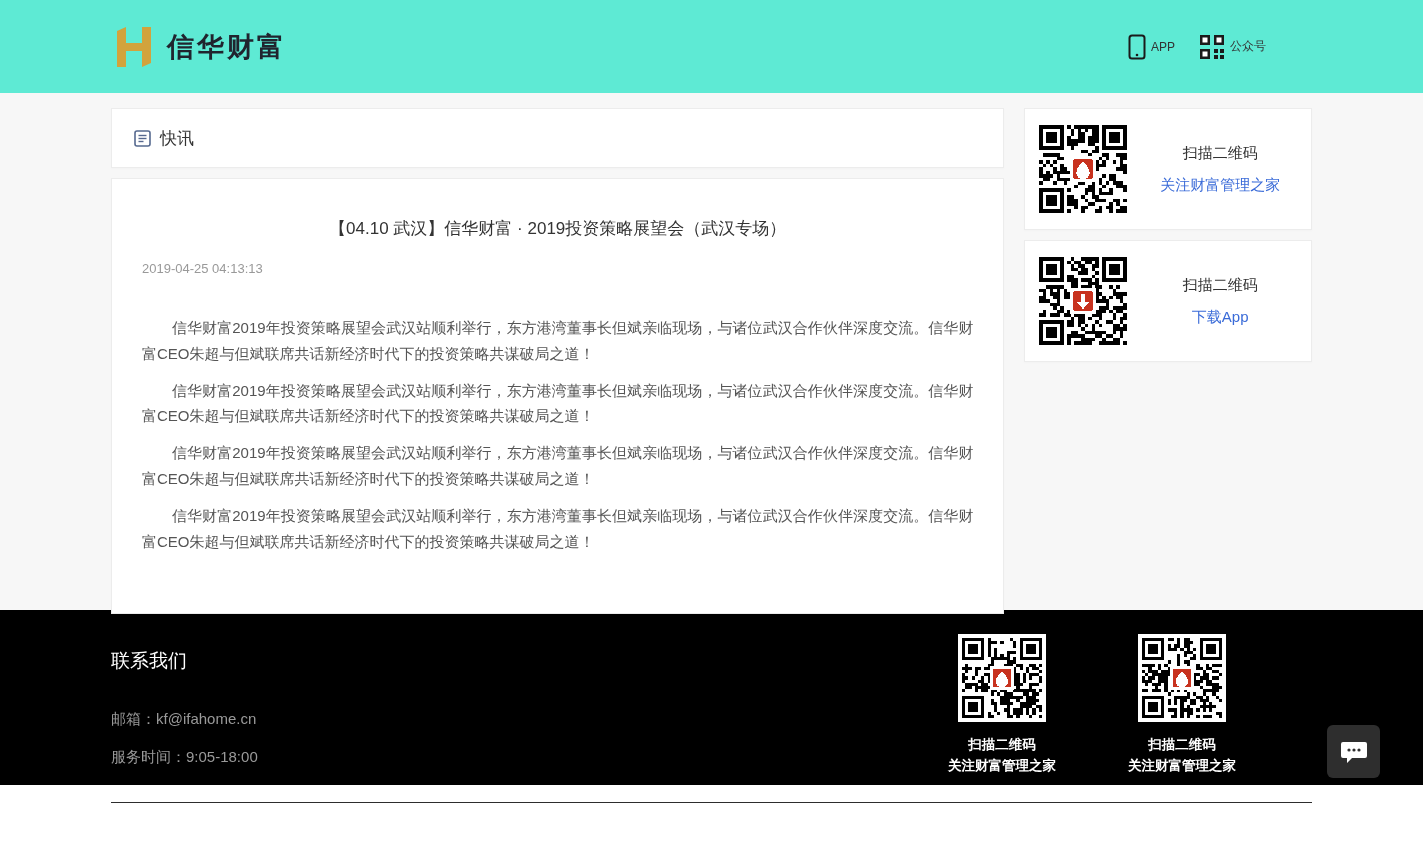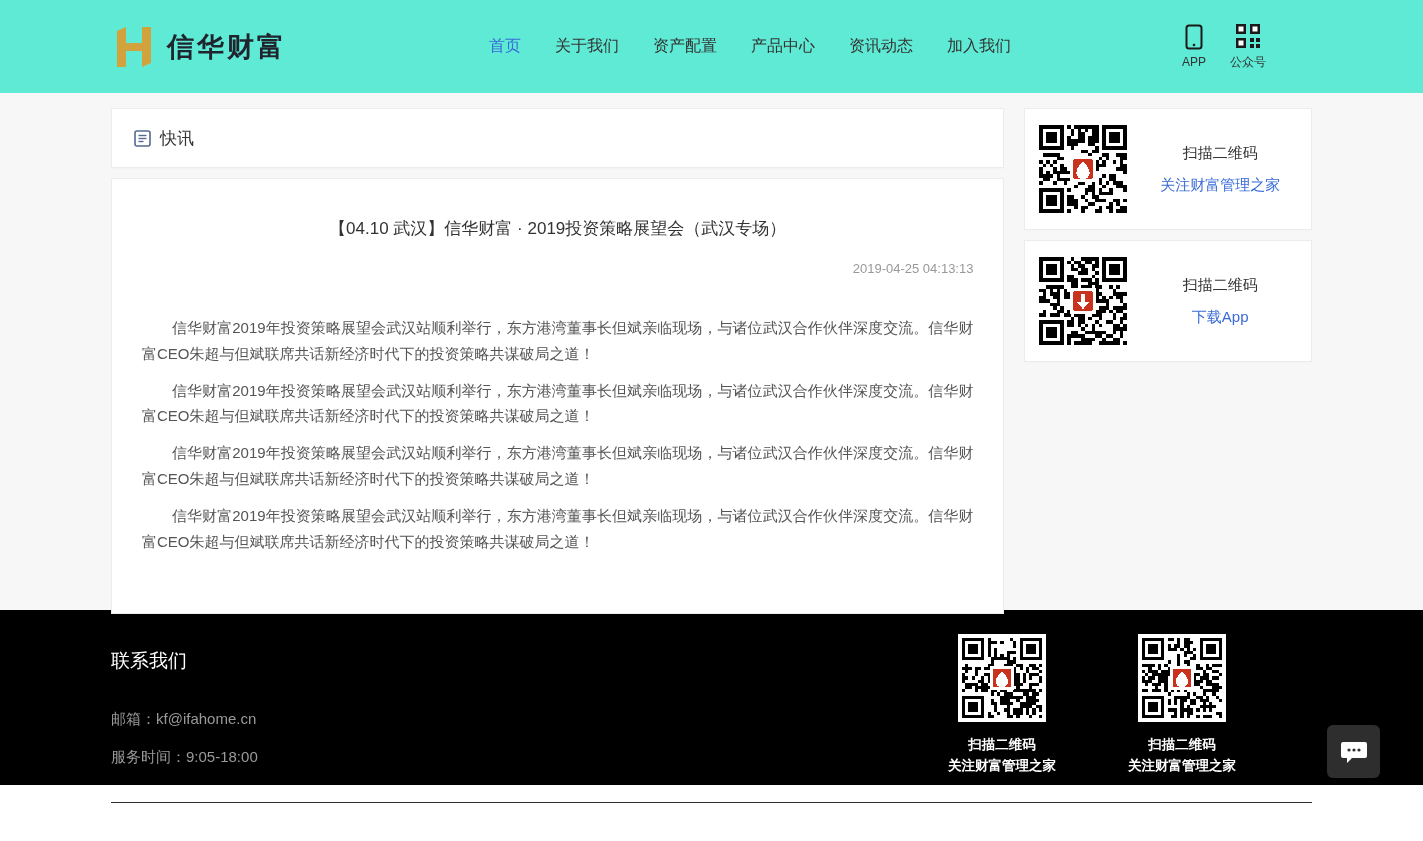--- a/index.html
+++ b/index.html
@@ -12,34 +12,34 @@
   
   .header { height:93px; background:#5eead4; display:flex; align-items:center; }
   .header-inner { width:1201px; margin:0 auto; display:flex; align-items:center; }
   .logo { display:flex; align-items:center; gap:10px; cursor:pointer; }
   .logo-mark { width:46px; height:40px; display:block; }
   .logo-text { font-size:27px; font-weight:bold; color:#20242e; letter-spacing:3px; }
   .nav { display:flex; gap:30px; margin-left:200px; }
   .nav-item { font-size:16px; color:#333; cursor:pointer; padding:8px 2px; white-space:nowrap; }
   .nav-item.active { color:#3a6bd8; }
   .header-icons { margin-left:auto; display:flex; gap:24px; padding-right:46px; }
-  .hicon { display:flex; flex-direction:column; align-items:center; gap:5px; cursor:pointer;justify-content:center; }
+  .hicon { display:flex; align-items:center; gap:5px; cursor:pointer; }
   .hicon svg { display:block; }
   .hicon-label { font-size:12px; color:#333; }
 
   
   .main { background:#f7f7f7; padding:15px 0 0; height:517px; }
   .main-cols { display:flex; gap:20px; width:1201px; margin:0 auto; align-items:flex-start; }
   .col-left { width:901px; }
   .card { background:#fff; border:1px solid #ececec; box-shadow:0 1px 2px rgba(0,0,0,.02); }
   .news-bar { height:60px; display:flex; align-items:center; padding:0 22px; gap:9px; margin-bottom:10px; }
   .news-bar-title { font-size:17px; color:#333; }
   .article-card { padding:30px 30px 48px; min-height:374px; }
   .article-title { text-align:center; font-size:17px; color:#333; font-weight:400;margin-top:8px; }
-  .article-date { text-align:right; font-size:13px; color:#999; margin-top:21px; }
+  .article-date { text-align:left; font-size:13px; color:#999; margin-top:21px; }
   .article-body { margin-top:39px; }
   .article-body p { font-size:15px; color:#555; line-height:1.72; text-indent:2em; text-align:justify; margin-bottom:11px; }
   .col-right { width:290px; display:flex; flex-direction:column; gap:10px; }
   .side-card { padding:16px 14px; display:flex; align-items:center; gap:16px; }
   .qr { width:88px; height:88px; flex:0 0 88px; background:#fff; }
   .side-text { flex:1; text-align:center; }
   .side-line1 { font-size:15px; color:#333; margin-bottom:13px; }
   .side-line2 { font-size:15px; color:#3a6bd8; cursor:pointer; }
 
   
@@ -69,28 +69,20 @@
   <div class="header-inner">
     <div class="logo">
       <svg class="logo-mark" viewBox="0 0 46 40">
         <path d="M6 4 L15 0 L15 40 L6 40 Z" fill="#d2a33c"></path>
         <path d="M31 0 L40 0 L40 36 L31 40 Z" fill="#d2a33c"></path>
         <rect x="15" y="16" width="16" height="8" fill="#d2a33c"></rect>
       </svg>
       <span class="logo-text">信华财富</span>
     </div>
 
-    <div class="nav">
-      <span class="nav-item active">首页</span>
-      <span class="nav-item">关于我们</span>
-      <span class="nav-item">资产配置</span>
-      <span class="nav-item">产品中心</span>
-      <span class="nav-item">资讯动态</span>
-      <span class="nav-item">加入我们</span>
-    </div>
 
     <div class="header-icons">
       <div class="hicon">
         <svg width="18" height="26" viewBox="0 0 18 26">
           <rect x="1.5" y="1.5" width="15" height="23" rx="2.5" fill="none" stroke="#1a1a1a" stroke-width="2"></rect>
           <circle cx="9" cy="21" r="1.3" fill="#1a1a1a"></circle>
         </svg>
         <span class="hicon-label">APP</span>
       </div>
       <div class="hicon">

